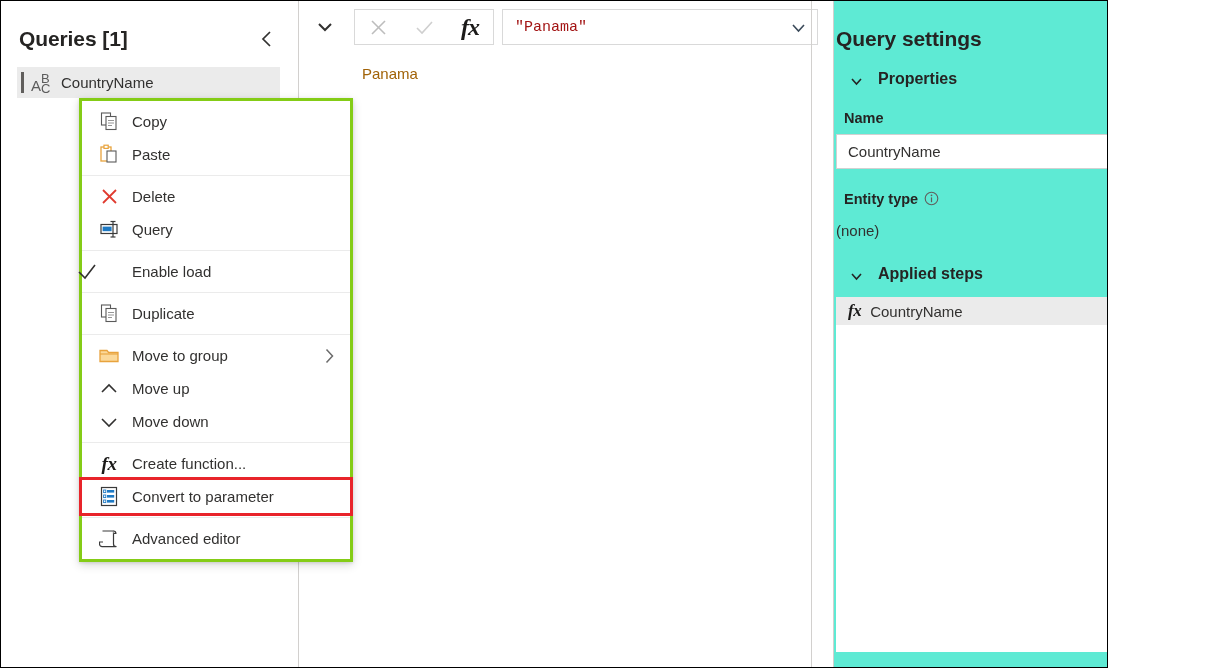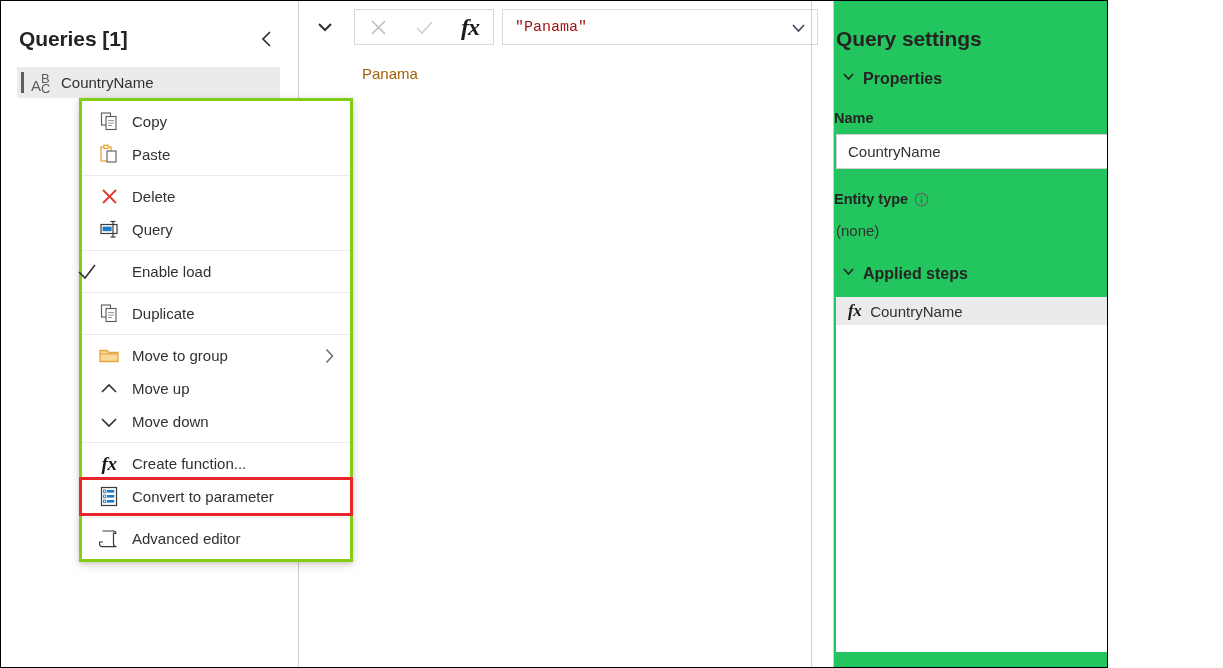--- a/index.html
+++ b/index.html
@@ -147,51 +147,51 @@
     font-size: 15px;
     color: #a16207;
     margin-left: 16px;
   }
 
   
   #settings-pane {
     position: absolute;
     left: 833px; top: 0;
     width: 389px; height: 666px;
-    background: #22c55e;
+    background: #5eead4;
   }
   #settings-header {
     position: absolute;
     left: 2px; top: 20px;
     width: 370px; height: 36px;
     display: flex; align-items: center; justify-content: space-between;
   }
   #settings-title {
     font-size: 21px; font-weight: bold; color: #252423;
     letter-spacing: -0.1px;
   }
   #settings-expand {
     width: 26px; height: 26px;
     display: flex; align-items: center; justify-content: center;
     cursor: pointer;
   }
   .section-head {
-    position: absolute; left: 8px;
-    display: flex; align-items: flex-start; gap: 8px;
+    position: absolute; left: 16px;
+    display: flex; align-items: flex-end; gap: 15px;
     cursor: pointer;
   }
   .section-head .sect-label {
     font-size: 16px; font-weight: bold; color: #252423;
   }
   #properties-head { top: 69px; }
   #steps-head { top: 264px; }
   .field-label {
-    position: absolute; left: 0;
+    position: absolute; left: 10px;
     font-size: 14.5px; font-weight: bold; color: #252423;
-    display: flex; align-items: center; gap: 6px;
+    display: flex; align-items: flex-start; gap: 6px;
   }
   #name-label { top: 109px; }
   #entity-label { top: 190px; }
   #name-input {
     position: absolute; left: 2px; top: 133px;
     width: 363px; height: 35px;
     border: 1px solid #d1d1d1;
     background: #ffffff;
     font-family: "Liberation Sans", sans-serif;
     font-size: 15px;

